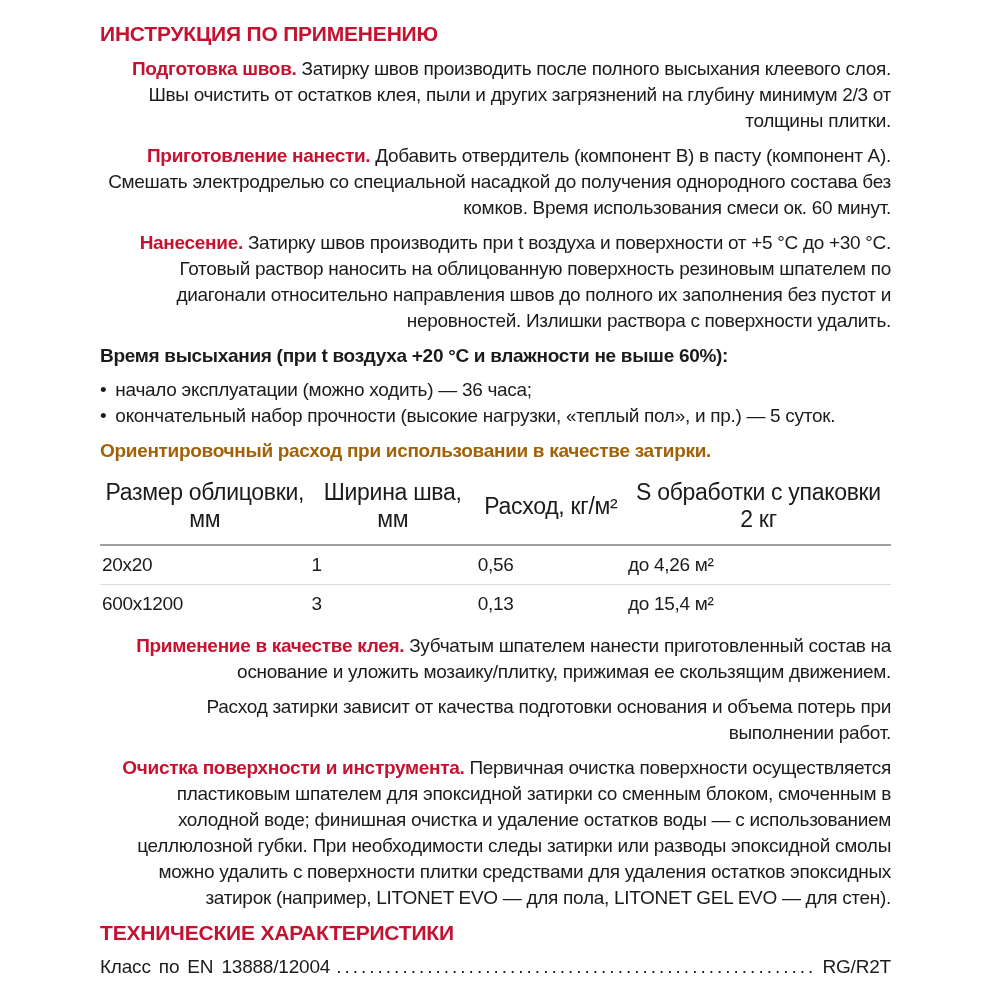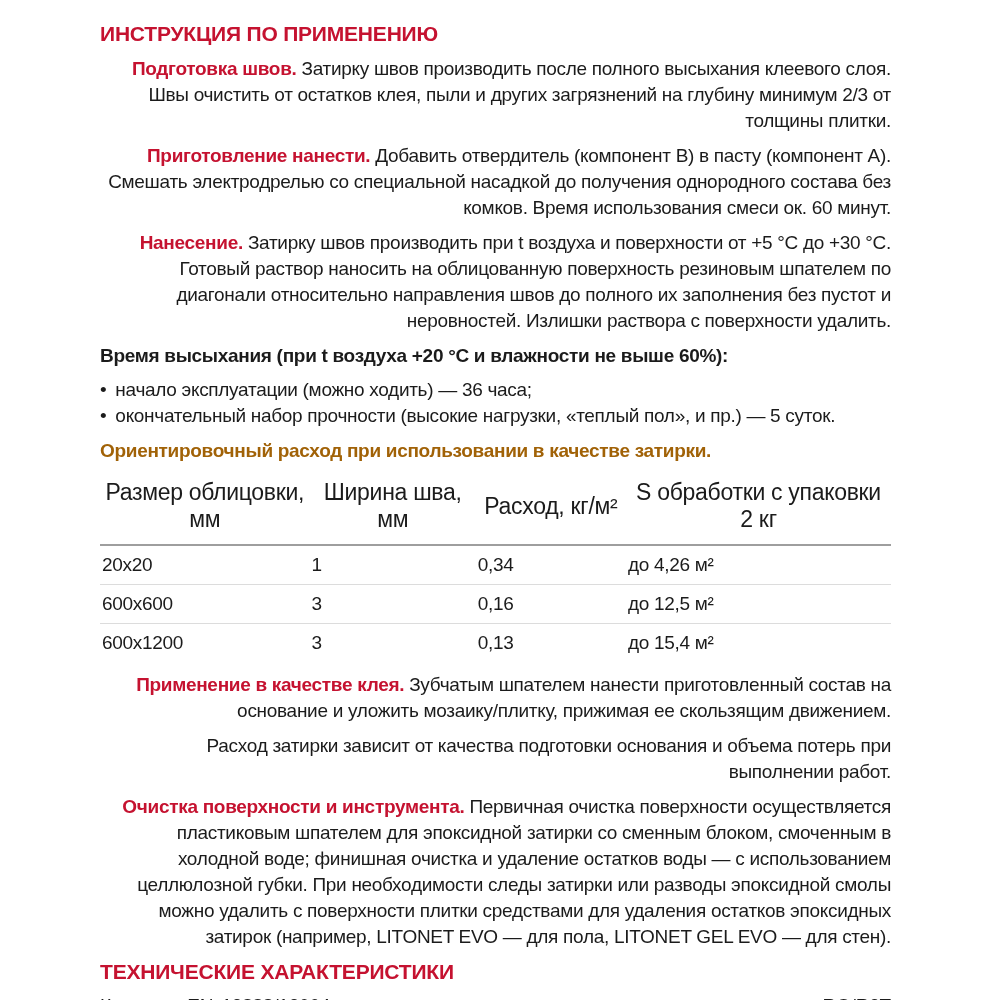--- a/index.html
+++ b/index.html
@@ -128,28 +128,22 @@
         <th>Размер облицовки, мм</th>
         <th>Ширина шва, мм</th>
         <th>Расход, кг/м²</th>
         <th>S обработки с упаковки 2 кг</th>
       </tr>
     </thead>
     <tbody>
       <tr>
         <td>20x20</td>
         <td>1</td>
-        <td>0,34</td>
+        <td>0,56</td>
         <td>до 4,26 м²</td>
-      </tr>
-      <tr>
-        <td>600x600</td>
-        <td>3</td>
-        <td>0,16</td>
-        <td>до 12,5 м²</td>
       </tr>
       <tr>
         <td>600x1200</td>
         <td>3</td>
         <td>0,13</td>
         <td>до 15,4 м²</td>
       </tr>
     </tbody>
   </table>
 

